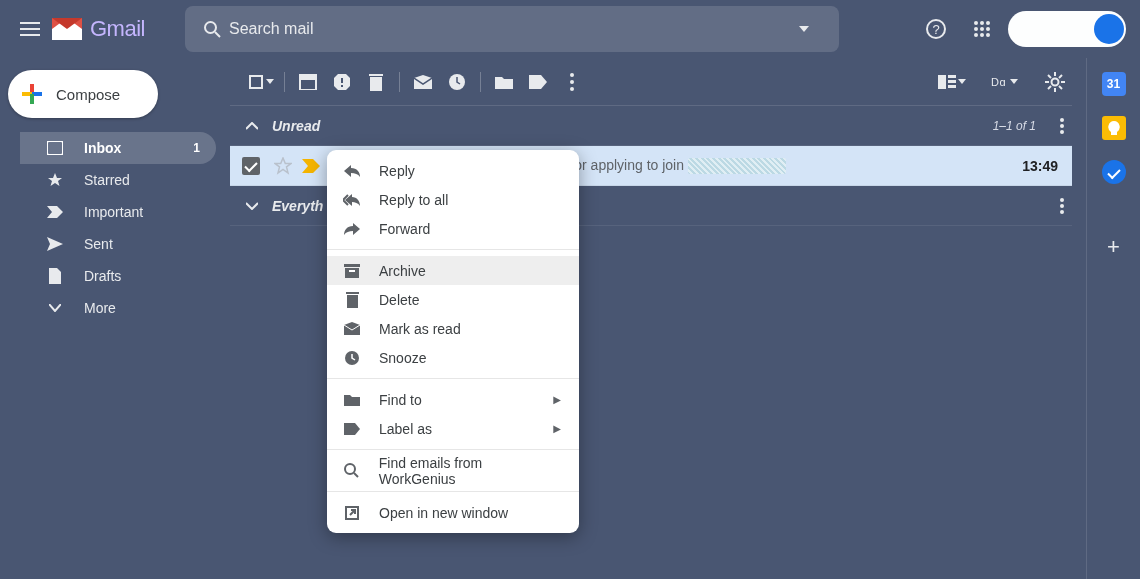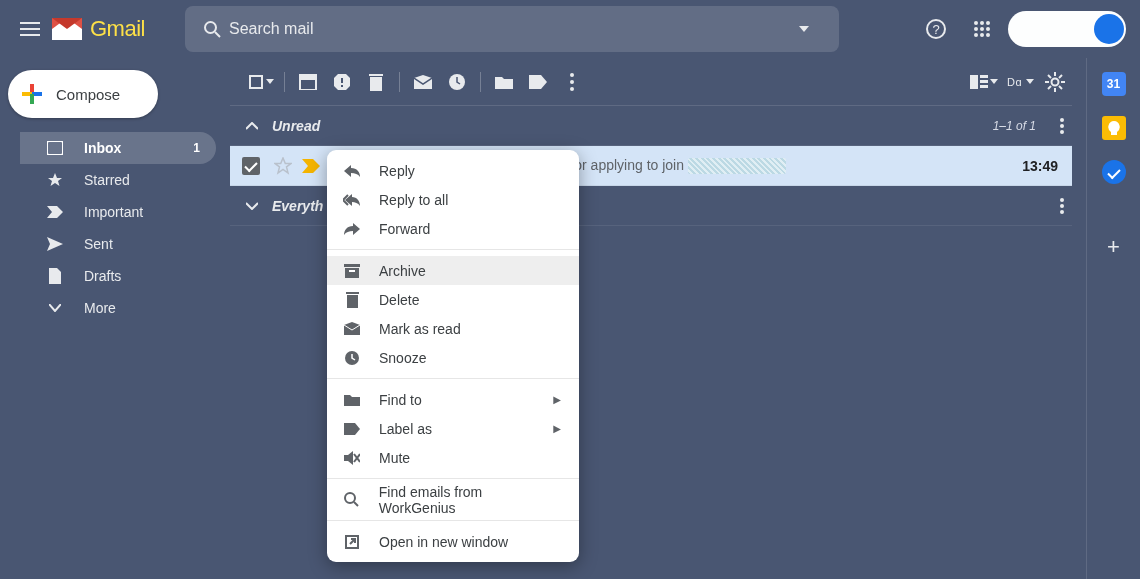--- a/index.html
+++ b/index.html
@@ -5,21 +5,21 @@
   * { box-sizing: border-box; margin: 0; padding: 0; font-family: Arial, Helvetica, sans-serif; }
   body { width: 1140px; height: 579px; background: #495672; overflow: hidden; color: #e8eaed; position: relative; }
 
   
   .header { height: 58px; display: flex; align-items: center; padding: 0 8px 0 6px; }
   .menu-btn { width: 48px; height: 48px; display:flex;align-items:center;justify-content:center; border-radius:50%; cursor:pointer; }
   .logo-wrap { display:flex; align-items:center; gap:8px; margin-left:-2px; margin-right:40px; }
   .logo-box { width:30px; height:22px; position:relative; background:#fff; }
   .logo-box::before{content:"";position:absolute;left:0;right:0;top:0;height:0;border-left:15px solid #de5145;border-right:15px solid #de5145;border-bottom:11px solid transparent;}
   .logo-box::after{content:"";position:absolute;left:0;right:0;top:0;border-left:15px solid transparent;border-right:15px solid transparent;border-top:11px solid #c5392c;}
-  .logo-text { font-size: 22px; color: #fde047; letter-spacing: -0.5px; }
+  .logo-text { font-size: 22px; color: #c4b5fd; letter-spacing: -0.5px; }
   .search { flex: 0 0 654px; height: 46px; background: rgba(255,255,255,0.14); border-radius: 8px; display:flex; align-items:center; padding: 0 10px; }
   .search .s-icon { width: 34px; display:flex; justify-content:center; }
   .search input { flex:1; background:transparent; border:none; outline:none; color:#e8eaed; font-size:16px; }
   .search input::placeholder{color:#e8eaed;}
   .search .drop { width:30px; text-align:center; }
   .header-right { margin-left:auto; display:flex; align-items:center; gap:6px; padding-right:6px; }
   .icon-btn { width:40px; height:40px; display:flex; align-items:center; justify-content:center; border-radius:50%; cursor:pointer; color:#e8eaed; }
   .profile-pill { width:118px; height:36px; background:#fdfefe; border-radius:18px; display:flex; align-items:center; justify-content:flex-end; padding:2px; }
   .avatar { width:30px; height:30px; border-radius:50%; background:#1a73e8; }
 
@@ -40,21 +40,21 @@
   .nav-item .badge { margin-left:auto; margin-right:16px; font-size:12px; font-weight:700;}
   .nav-icon { width:18px; display:flex; justify-content:center; color:#e8eaed;}
 
   
   .main { flex:1; padding-right:14px; position:relative; }
   .toolbar { height:48px; display:flex; align-items:center; border-bottom:1px solid rgba(255,255,255,.12); padding-left:14px;}
   .tb-group { display:flex; align-items:center; }
   .tb-btn { width:34px; height:34px; display:flex; align-items:center; justify-content:center; color:#e8eaed; cursor:pointer;}
   .tb-sep { width:1px; height:20px; background:rgba(255,255,255,.25); margin:0 6px;}
   .check-small{width:14px;height:14px;border:2px solid #e8eaed;display:inline-block;position:relative;}
-  .toolbar-right{margin-left:auto;display:flex;align-items:center;gap:0;}
+  .toolbar-right{margin-left:auto;display:flex;align-items:center;gap:16px;}
   .dense-lbl{font-size:11px;letter-spacing:.5px;color:#e8eaed;margin:0 2px;}
 
   .section-row{height:40px;display:flex;align-items:center;padding-left:16px;gap:14px;font-size:14px;font-weight:700;border-bottom:1px solid rgba(255,255,255,.08);font-style:italic;}
   .section-row .count{margin-left:auto;margin-right:10px;font-weight:400;font-size:12px;color:#d7dbe6;}
   .section-row .more-v{margin-right:8px;}
 
   .mail-row{height:40px;background:#d4e4f7;display:flex;align-items:center;padding-left:12px;font-size:14px;color:#202124;border-bottom:1px solid rgba(0,0,0,.06);}
   .mail-row .cb{width:18px;height:18px;background:#5f6368;position:relative;margin-right:14px;border-radius:2px;}
   .mail-row .cb::after{content:"";position:absolute;left:3px;top:5px;width:10px;height:5px;border-left:2px solid #fff;border-bottom:2px solid #fff;transform:rotate(-45deg);}
   .mail-row .star{color:#c6cbd4;margin-right:10px;}
@@ -435,30 +435,20 @@
     </div>
   <div class="row">
       <span class="mi">
         <svg width="16" height="12">
           <path d="M0 0h11l5 6-5 6H0z" fill="#5f6368"></path>
         </svg>
       </span>
       <span>Label as</span>
       <span class="sub">▶</span>
     </div>
-  <div class="row">
-      <span class="mi">
-        <svg width="16" height="14">
-          <path d="M0 4h4l5-4v14l-5-4H0z" fill="#5f6368"></path>
-          <line x1="10" y1="3" x2="16" y2="11" stroke="#5f6368" stroke-width="2"></line>
-          <line x1="16" y1="3" x2="10" y2="11" stroke="#5f6368" stroke-width="2"></line>
-        </svg>
-      </span>
-      <span>Mute</span>
-    </div>
   <hr>
   <div class="row">
       <span class="mi">
         <svg width="15" height="15">
           <circle cx="6" cy="6" r="5" stroke="#5f6368" stroke-width="2" fill="none"></circle>
           <line x1="10" y1="10" x2="14" y2="14" stroke="#5f6368" stroke-width="2"></line>
         </svg>
       </span>
       <span>Find emails from WorkGenius</span>
     </div>

